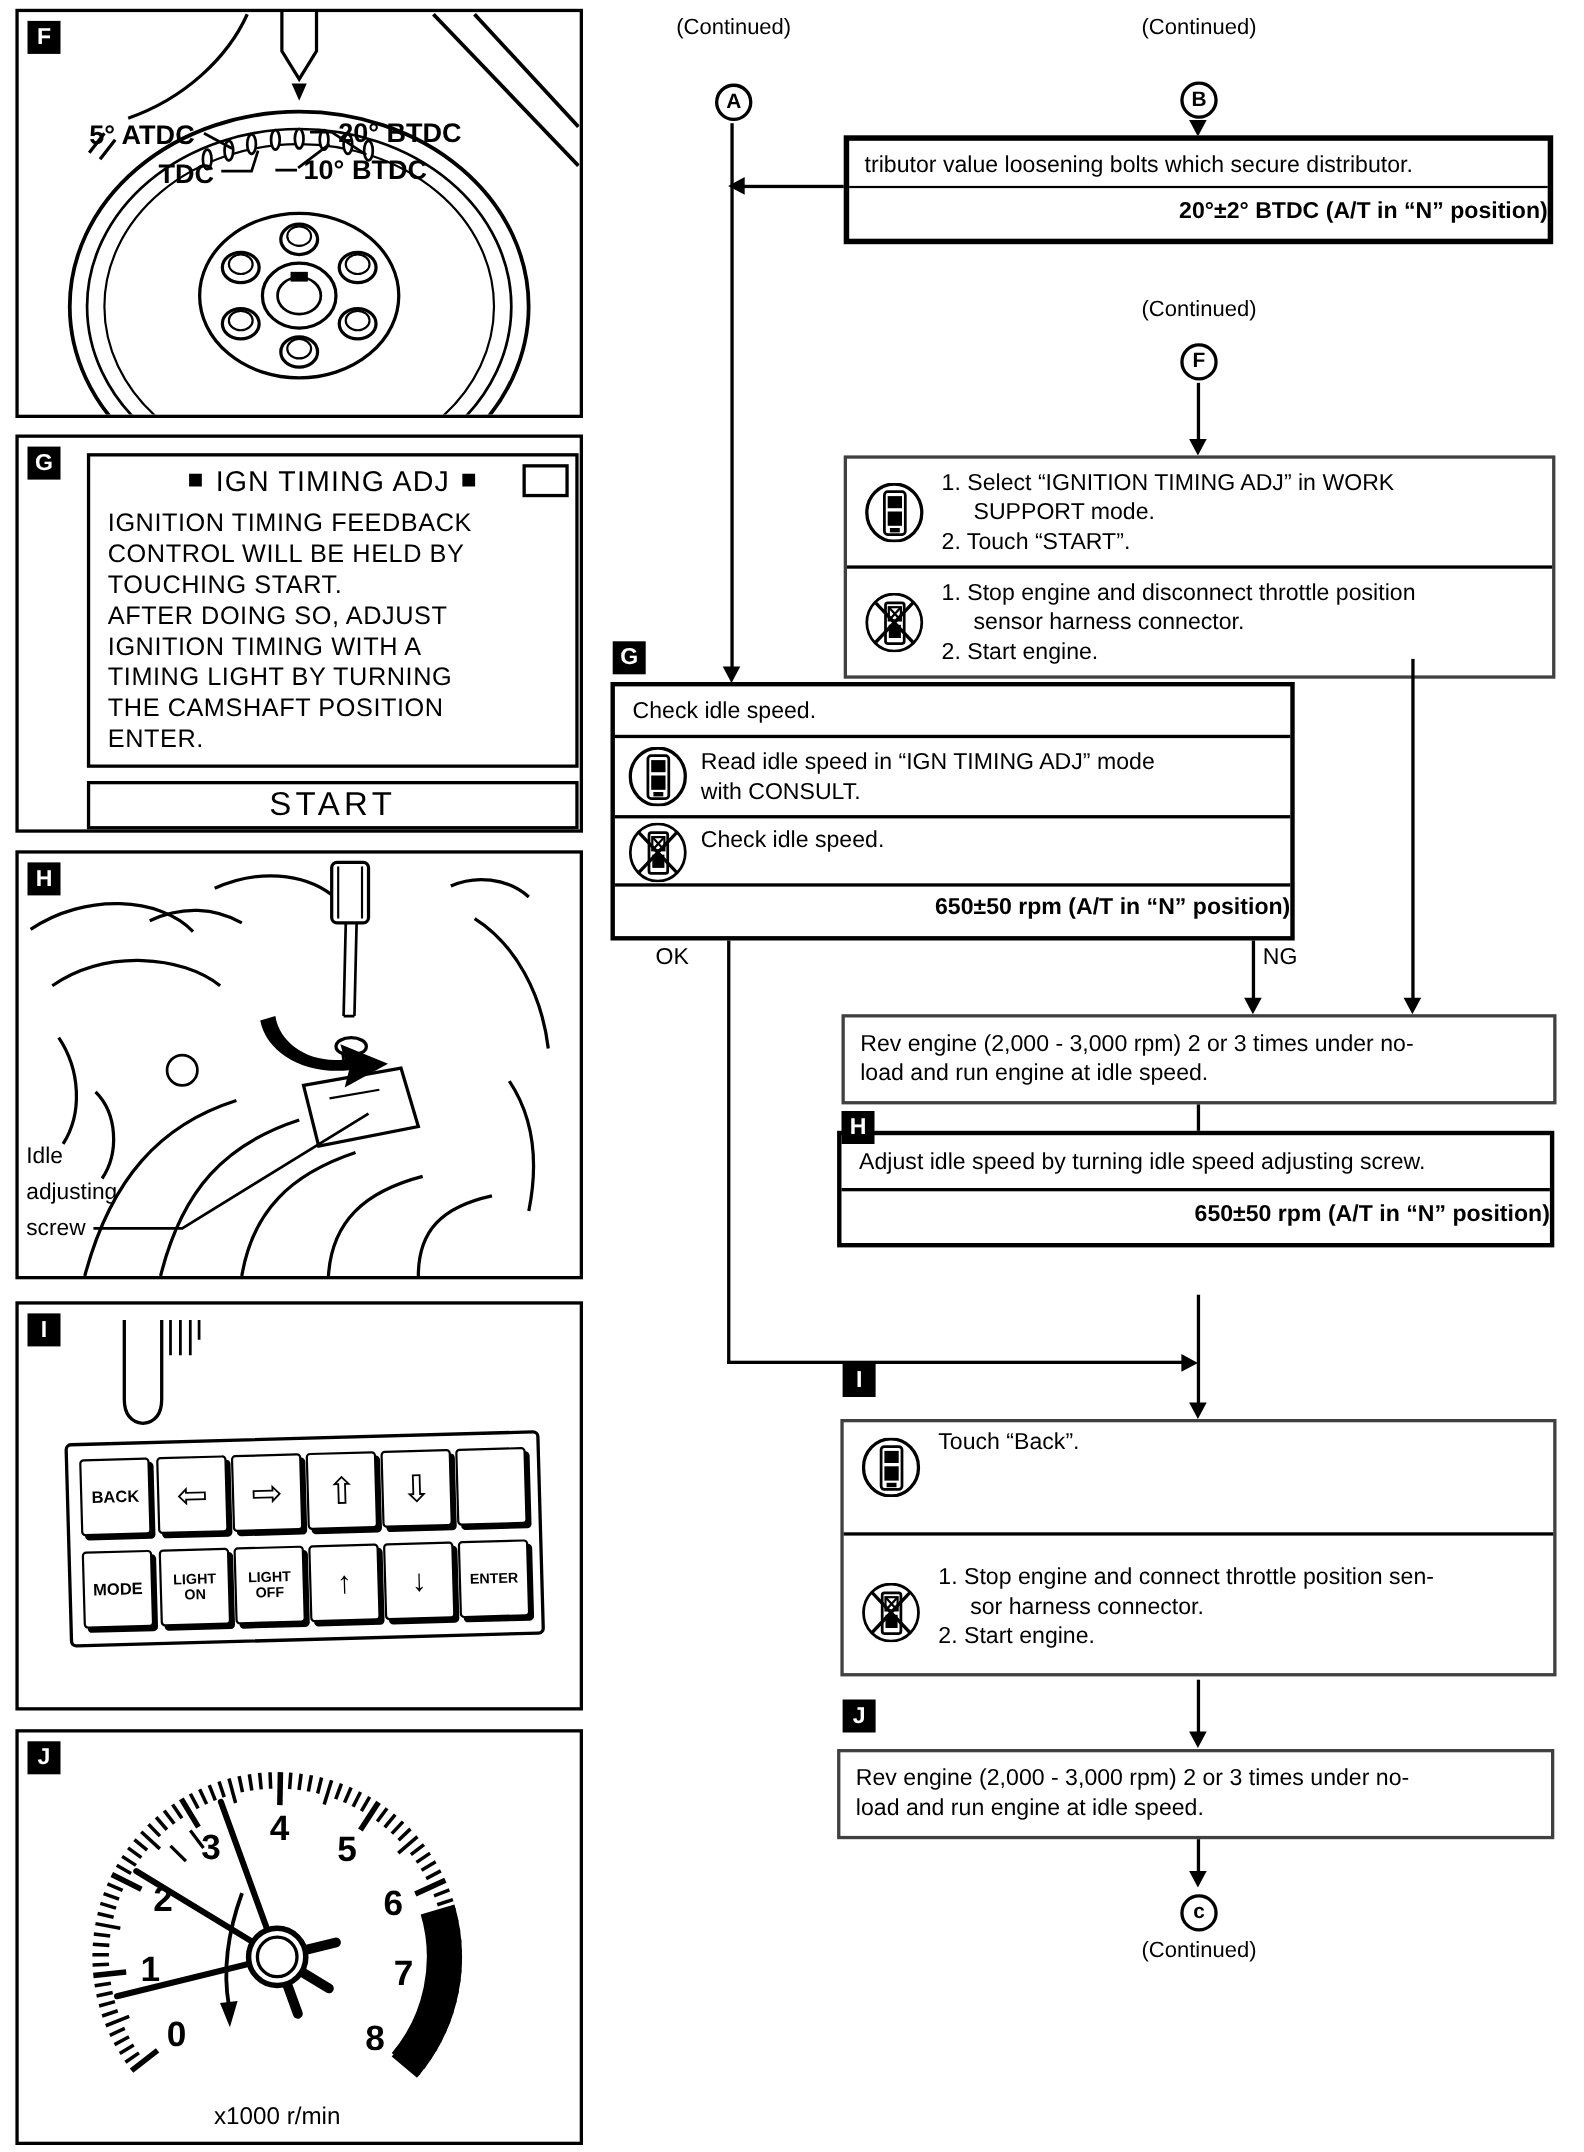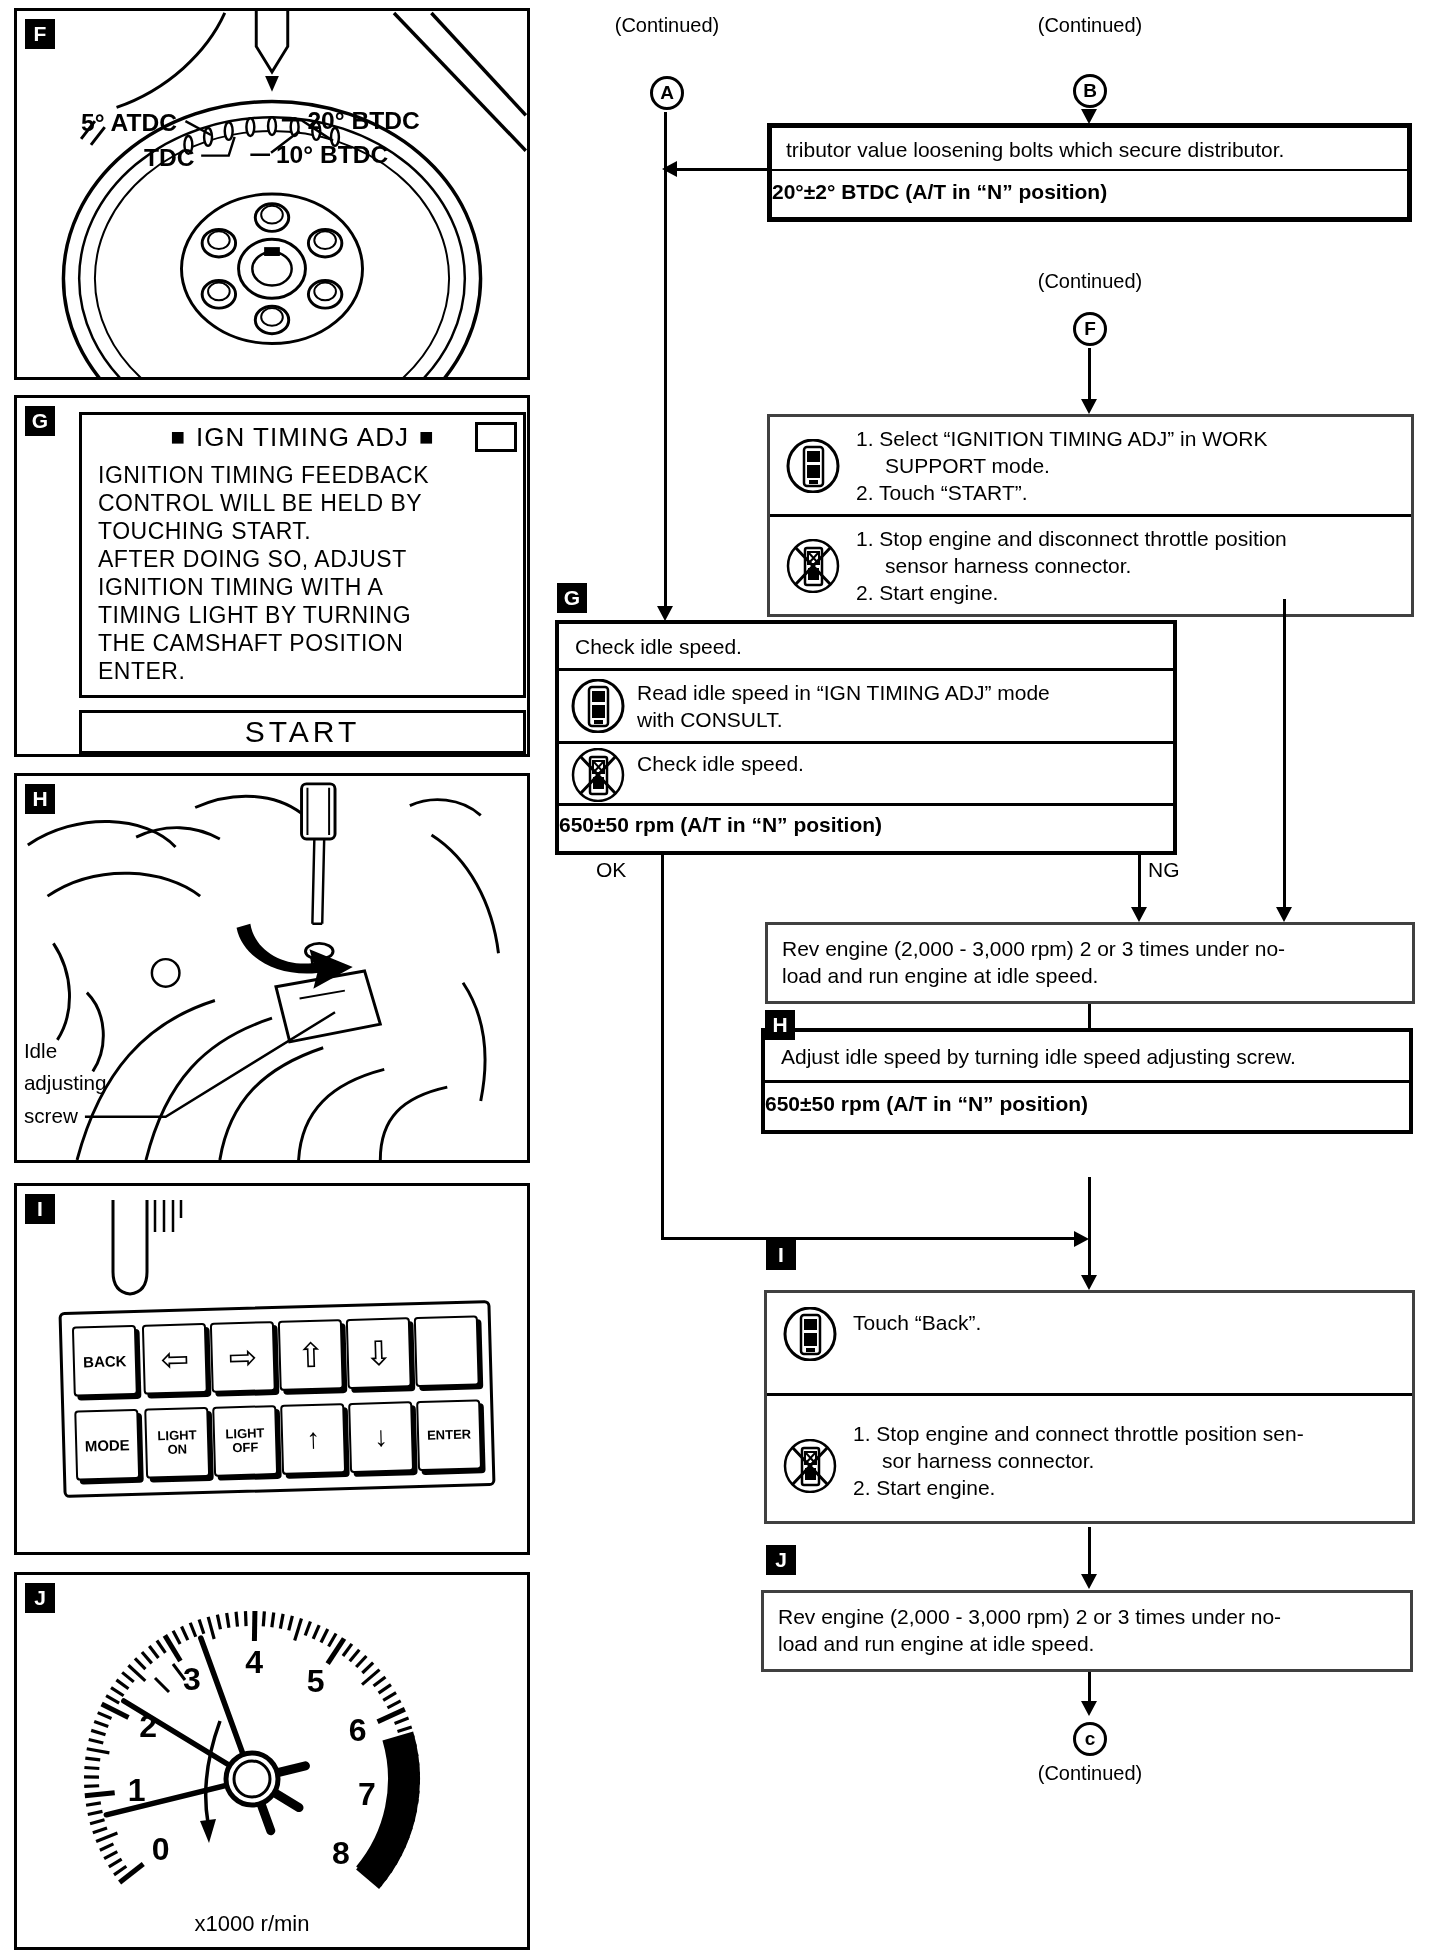--- a/index.html
+++ b/index.html
@@ -17,21 +17,21 @@
   .flowbox{position:absolute;background:#fff;box-sizing:border-box}
   .b3{border:3px solid #404040}
   .b4{border:4px solid #000}
   .b5{border:5px solid #000}
   .frow{display:flex;align-items:center;box-sizing:border-box}
   .frow + .frow{border-top:3px solid #000}
   .icell{flex:0 0 86px;display:flex;align-items:center;justify-content:center}
   .tcell{flex:1;padding:8px 10px 8px 0;font-size:21px;line-height:27px}
   .tl{font-size:21px;line-height:27px}
   .ind{padding-left:29px}
-  .spec{font-weight:bold;text-align:left;font-size:21px;line-height:26px}
+  .spec{font-weight:bold;text-align:right;font-size:21px;line-height:26px}
   .cont{position:absolute;width:200px;text-align:center;font-size:20px}
   .cletter{
     position:absolute;width:34px;height:34px;border:3px solid #000;border-radius:50%;
     box-sizing:border-box;background:#fff;display:flex;align-items:center;justify-content:center;
     font-size:19px;font-weight:bold;z-index:4;
   }
   .vline{position:absolute;width:3px;background:#000}
   .hline{position:absolute;height:3px;background:#000}
   .ah-down{position:absolute;width:0;height:0;border-left:8px solid transparent;border-right:8px solid transparent;border-top:15px solid #000}
   .ah-left{position:absolute;width:0;height:0;border-top:8px solid transparent;border-bottom:8px solid transparent;border-right:15px solid #000}
@@ -478,21 +478,21 @@
         <span class="ic-consult">
           <svg width="54" height="54" viewBox="0 0 54 54">
   <ellipse cx="27" cy="27" rx="25" ry="26" fill="#fff" stroke="#000" stroke-width="3"></ellipse>
   <rect x="18" y="8" width="19" height="39" rx="3" fill="#fff" stroke="#000" stroke-width="2.5"></rect>
   <rect x="21" y="12" width="13" height="11" fill="#000"></rect>
   <rect x="21" y="26" width="13" height="13" fill="#000"></rect>
   <rect x="23" y="41" width="9" height="4" fill="#000"></rect>
           </svg>
         </span>
       </div>
-    <div class="tcell" style="padding-top:16px">Touch “Back”.</div>
+    <div class="tcell" style="padding-top:4px">Touch “Back”.</div>
   </div>
   <div class="frow" style="min-height:128px;align-items:center">
     <div class="icell" style="padding-top:14px">
         <span class="ic-noconsult">
           <svg width="54" height="54" viewBox="0 0 54 54">
   <ellipse cx="27" cy="27" rx="25" ry="26" fill="#fff" stroke="#000" stroke-width="2.5"></ellipse>
   <rect x="19" y="9" width="17" height="37" rx="2" fill="#fff" stroke="#000" stroke-width="2.5"></rect>
   <rect x="22" y="13" width="11" height="12" fill="none" stroke="#000" stroke-width="2"></rect>
   <path d="M22,13 L33,25 M33,13 L22,25" stroke="#000" stroke-width="2"></path>
   <rect x="22" y="29" width="11" height="12" fill="#000"></rect>

